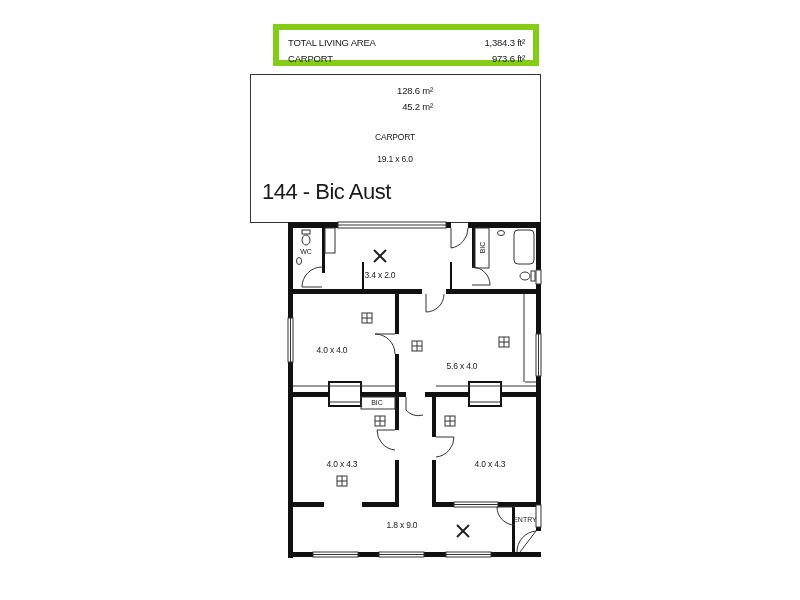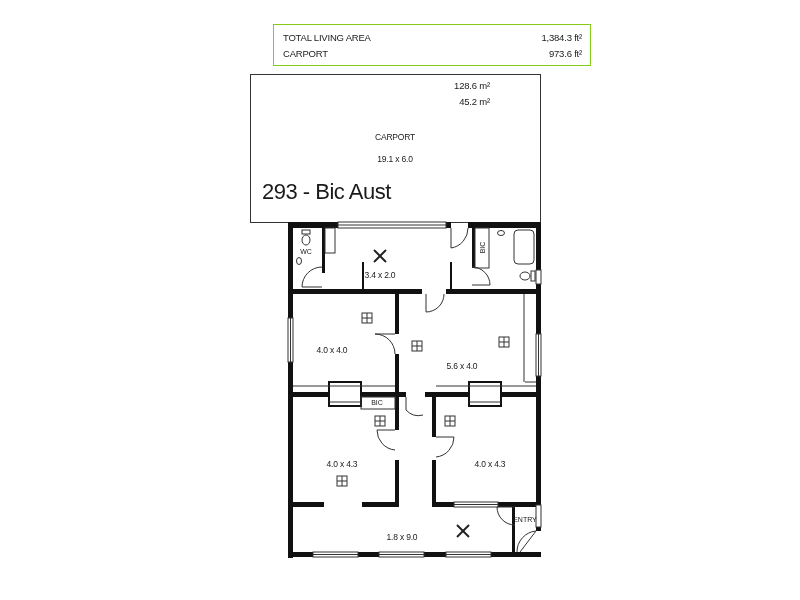--- a/index.html
+++ b/index.html
@@ -1,17 +1,17 @@
 <!DOCTYPE html>
 <html><head>
   <meta charset="utf-8">
   <style>
     html, body { margin:0; padding:0; background:#ffffff; }
     body { width:800px; height:600px; position:relative; overflow:hidden; font-family:"Liberation Sans", sans-serif; color:#1a1a1a; }
-    .area-table { position:absolute; left:273px; top:24px; width:318px; height:42px; border:1px solid #84cc16; box-sizing:border-box; font-size:9.5px; }
+    .area-table { position:absolute; left:273px; top:24px; width:266px; height:42px; border:6px solid #84cc16; box-sizing:border-box; font-size:9.5px; }
     .area-row { position:absolute; left:0; width:100%; height:14px; }
     .area-row span { position:absolute; top:0; white-space:nowrap; letter-spacing:-0.2px; }
     .c-label { left:9px; }
     .c-m2 { right:100px;margin-top:48px; }
     .c-ft2 { right:8px;margin-left:8px; }
     svg { position:absolute; left:0; top:0; }
     .lbl { position:absolute; font-size:8.5px; white-space:nowrap; transform:translateX(-50%); letter-spacing:-0.2px; }
     .lbl-small { position:absolute; font-size:7px; white-space:nowrap; transform:translateX(-50%); }
     .title { position:absolute; left:262px; top:179px; font-size:22px; letter-spacing:-0.5px; }
   </style>
@@ -166,23 +166,23 @@
   <g stroke="#222" stroke-width="2">
     <line x1="374" y1="250" x2="386" y2="262"></line>
       <line x1="386" y1="250" x2="374" y2="262"></line>
     <line x1="457" y1="525" x2="469" y2="537"></line>
       <line x1="469" y1="525" x2="457" y2="537"></line>
   </g>
 </svg>
 
 <div class="lbl" style="left:395px;top:132px">CARPORT</div>
 <div class="lbl" style="left:395px;top:154px">19.1 x 6.0</div>
-<div class="title">293 - Bic Aust</div>
+<div class="title">144 - Bic Aust</div>
 <div class="lbl-small" style="left:306px;top:248px">WC</div>
 <div class="lbl" style="left:380px;top:270px">3.4 x 2.0</div>
 <div class="lbl-small" style="left:482px;top:244px;transform:translateX(-50%) rotate(-90deg)">BIC</div>
 <div class="lbl" style="left:332px;top:345px">4.0 x 4.0</div>
 <div class="lbl" style="left:462px;top:361px">5.6 x 4.0</div>
 <div class="lbl-small" style="left:377px;top:399px">BIC</div>
 <div class="lbl" style="left:342px;top:459px">4.0 x 4.3</div>
 <div class="lbl" style="left:490px;top:459px">4.0 x 4.3</div>
-<div class="lbl" style="left:402px;top:532px">1.8 x 9.0</div>
+<div class="lbl" style="left:402px;top:520px">1.8 x 9.0</div>
 <div class="lbl-small" style="left:525px;top:516px">ENTRY</div>
 
 </body></html>

